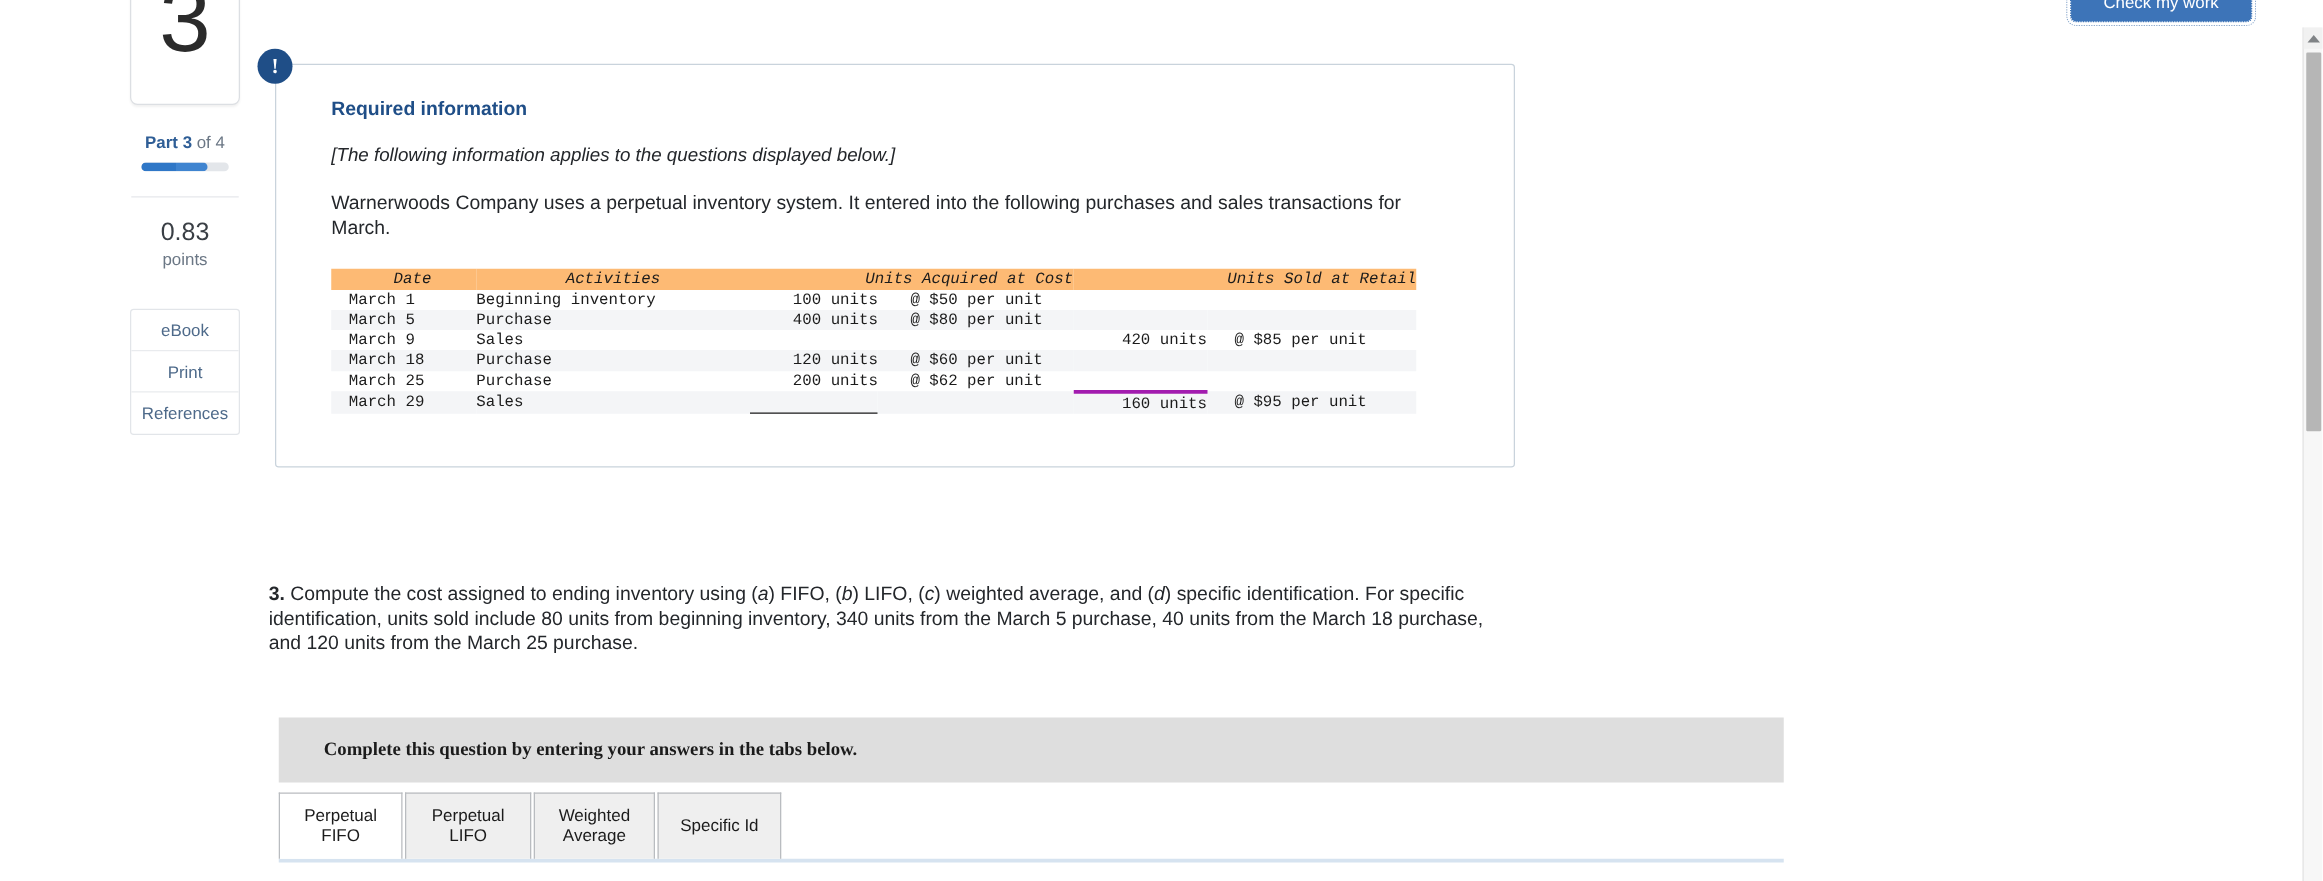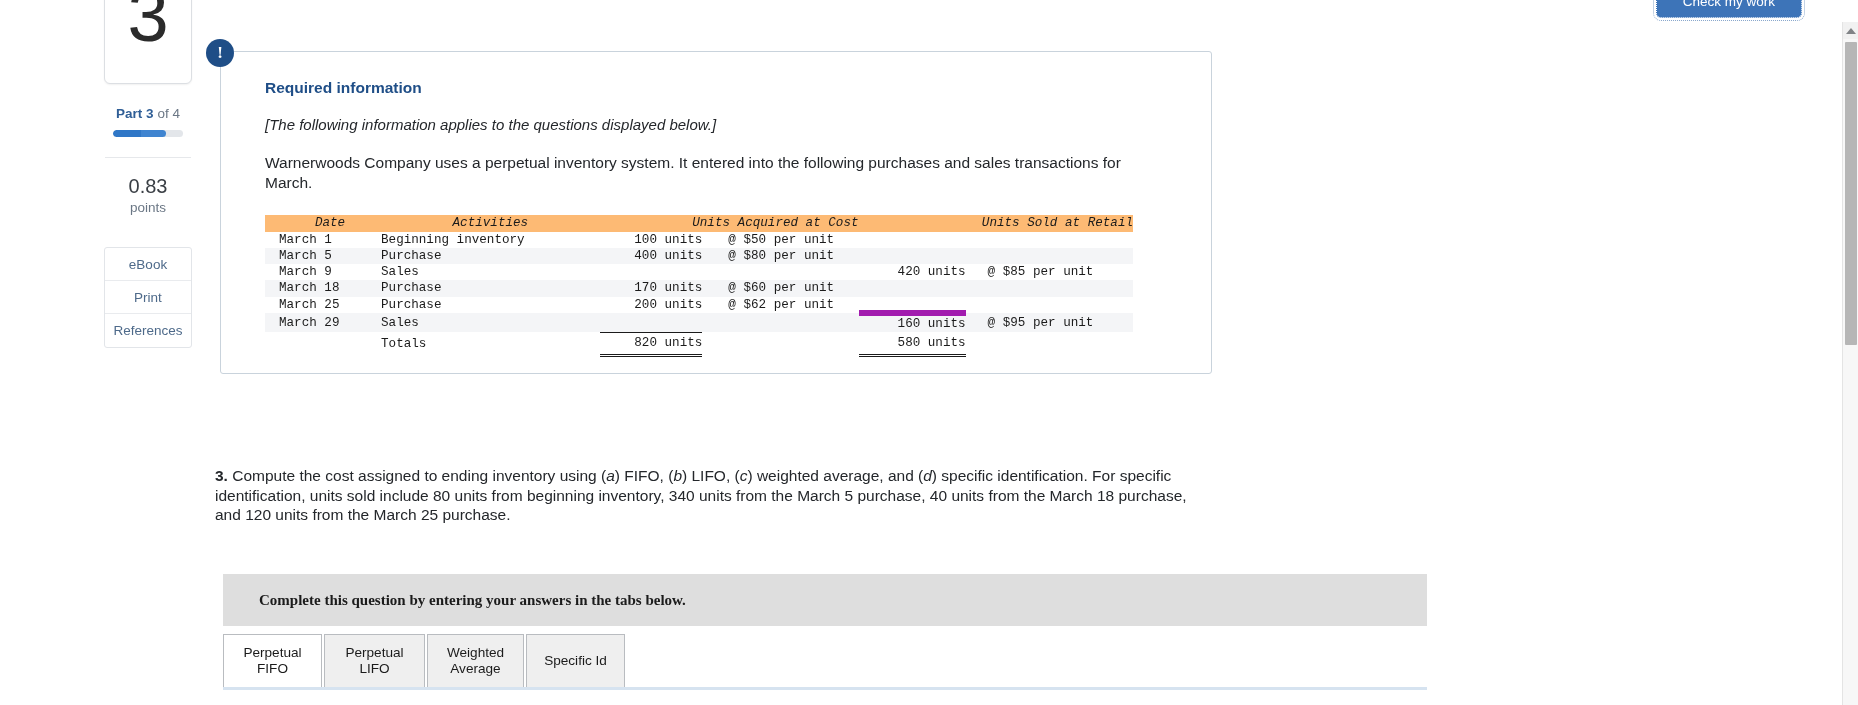--- a/index.html
+++ b/index.html
@@ -132,21 +132,21 @@
   .invtable tbody tr.alt { background: #f4f5f7; }
   .c-date   { width: 104px; padding-left: 14px !important; }
   .c-act    { width: 196px; margin-top: 44px; }
   .c-uac    { width: 92px;  text-align: right; }
   .c-cost   { width: 140px; padding-left: 26px !important; }
   .c-usr    { width: 96px;  text-align: right; }
   .c-ret    { width: 150px; padding-left: 22px !important; }
   .th-act   { text-align: center; }
   .th-uac   { text-align: right; padding-right: 0 !important; }
   .th-usr   { text-align: right; }
-  .ul-top { border-top: 6px solid #a21caf; }
+  .ul-top { border-top: 3px solid #a21caf; }
   .rule-row td { height: 3px; font-size: 0; line-height: 3px; }
   .rule-uac { border-top: 1px solid #1b1b1b; }
   .dbl-uac { border-bottom: 3px double #1b1b1b; }
   .dbl-usr { border-bottom: 3px double #1b1b1b; }
   .totrow td { padding-bottom: 2px; }
 
   
   .qtext {
     position: absolute; left: 215px; top: 466px;
     width: 990px;
@@ -290,21 +290,21 @@
             <td class="c-date">March 9</td>
             <td class="c-act">Sales</td>
             <td class="c-uac"></td>
             <td class="c-cost"></td>
             <td class="c-usr">420 units</td>
             <td class="c-ret">@ $85 per unit</td>
           </tr>
           <tr class="alt">
             <td class="c-date">March 18</td>
             <td class="c-act">Purchase</td>
-            <td class="c-uac">170 units</td>
+            <td class="c-uac">120 units</td>
             <td class="c-cost">@ $60 per unit</td>
             <td class="c-usr"></td>
             <td class="c-ret"></td>
           </tr>
           <tr>
             <td class="c-date">March 25</td>
             <td class="c-act">Purchase</td>
             <td class="c-uac">200 units</td>
             <td class="c-cost">@ $62 per unit</td>
             <td class="c-usr"></td>
@@ -318,28 +318,20 @@
             <td class="c-usr ul-top">160 units</td>
             <td class="c-ret">@ $95 per unit</td>
           </tr>
           <tr class="rule-row">
             <td></td><td></td>
             <td class="rule-uac"></td>
             <td></td>
             <td></td>
             <td></td>
           </tr>
-          <tr class="totrow">
-            <td class="c-date"></td>
-            <td class="c-act">Totals</td>
-            <td class="c-uac dbl-uac">820 units</td>
-            <td class="c-cost"></td>
-            <td class="c-usr dbl-usr">580 units</td>
-            <td class="c-ret"></td>
-          </tr>
         </tbody>
       </table>
     </div>
   </div>
 
   <div class="qtext">
     <b>3.</b><span> Compute the cost assigned to ending inventory using (</span><i>a</i><span>) FIFO, (</span><i>b</i><span>) LIFO, (</span><i>c</i><span>) weighted average, and (</span><i>d</i><span>) specific identification. For specific identification, units sold include 80 units from beginning inventory, 340 units from the March 5 purchase, 40 units from the March 18 purchase, and 120 units from the March 25 purchase.</span>
   </div>
 
   <div class="completebar">

